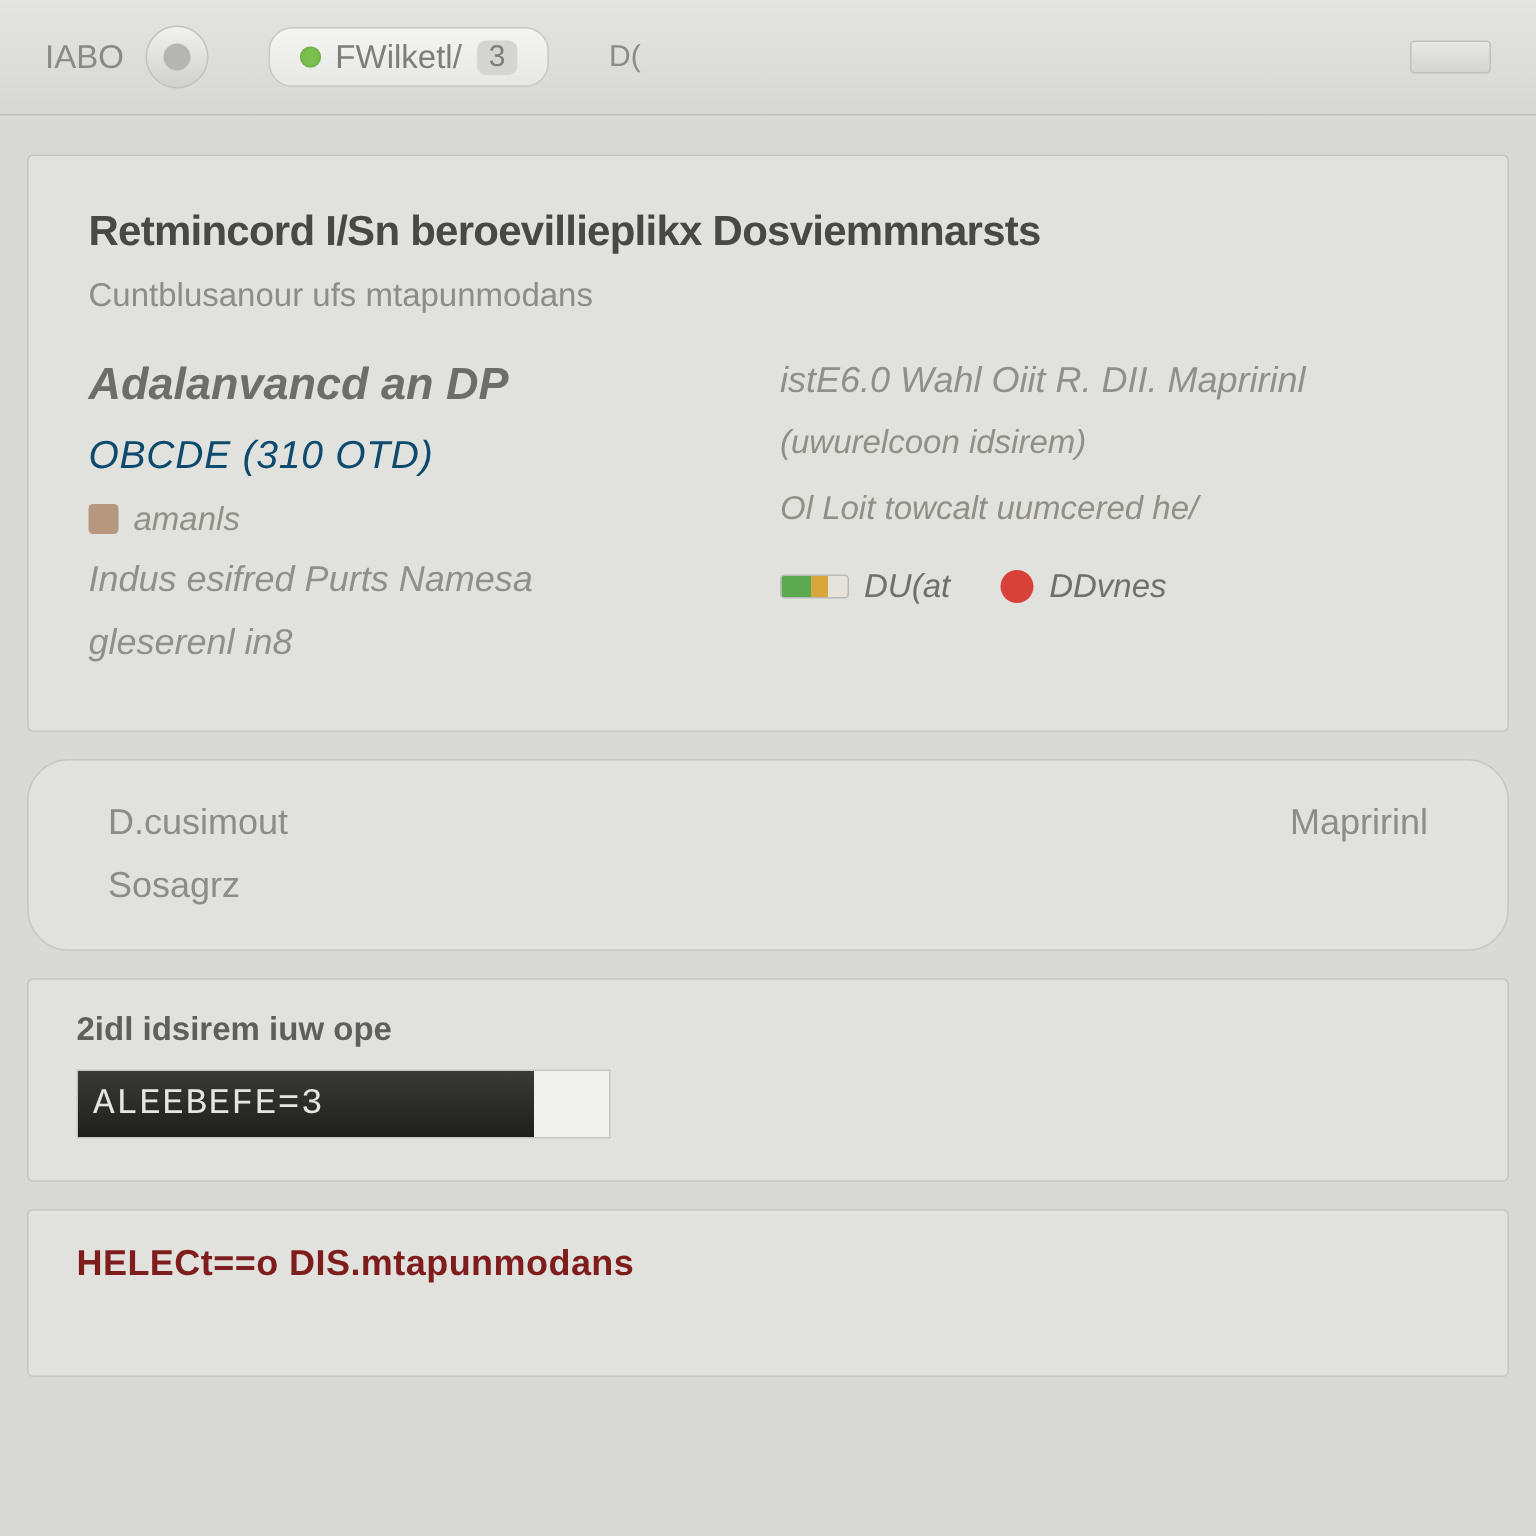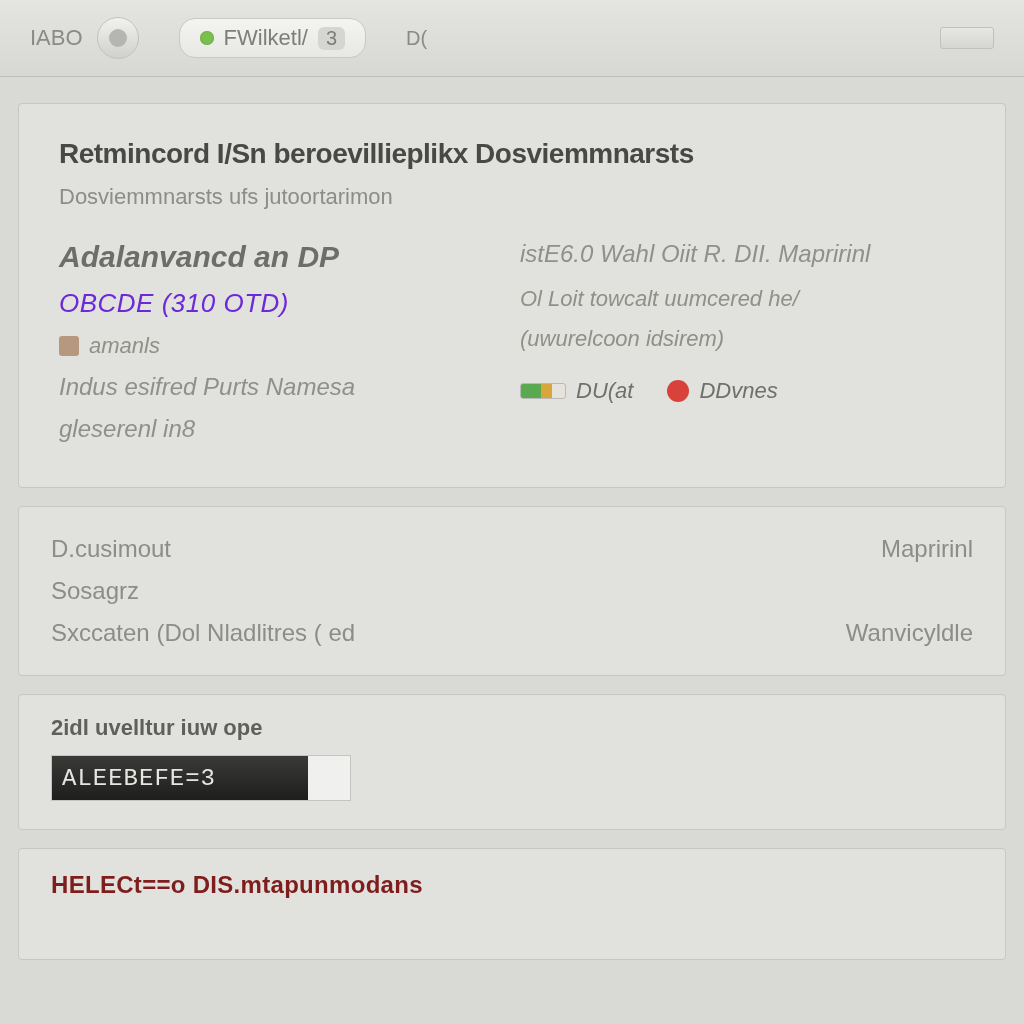--- a/index.html
+++ b/index.html
@@ -105,21 +105,21 @@
   .col { flex: 1; }
   .col-left .row,
   .col-right .row {
     margin-bottom: 14px;
     display: flex;
     align-items: center;
     gap: 10px;
     font-size: 24px;
   }
   .strong-grey { color: #6d6d69; font-weight: 600; font-size: 30px; }
-  .red-code { color: #6d28d9; font-size: 26px; letter-spacing: 0.5px; }
+  .red-code { color: #0c4a6e; font-size: 26px; letter-spacing: 0.5px; }
   .muted   { color: #8f8f8b; font-size: 24px; }
   .muted-sm{ color: #909089; font-size: 22px; }
 
   .thumb-icon {
     width: 20px; height: 20px;
     background: #b6987e;
     border-radius: 3px;
     display: inline-block;
   }
 
@@ -132,41 +132,42 @@
     background: linear-gradient(90deg,#5aa850 0 45%, #d8a63a 45% 70%, #e6e3dc 70% 100%);
     border:1px solid #b9b9b5;
   }
   .dot {
     width:22px; height:22px; border-radius:50%;
   }
   .dot-red { background:#d8423a; }
 
   
   .kv-panel {
-    padding: 28px 32px;
+    padding: 28px 53px;
+    border-radius: 28px;
   }
   .kv-row {
     display:flex; justify-content:space-between;
     font-size:24px; color:#8c8c88;
     margin-bottom: 14px;
   }
   .kv-row:last-child { margin-bottom:0; }
 
   
   .progress-panel {
     padding: 20px 32px 28px 32px;
   }
   .progress-panel .pp-label {
     font-size: 22px;
     font-weight: 600;
     color: #5f5f5b;
     margin-bottom: 14px;
   }
   .progress-track {
-    width: 300px; height: 46px;
+    width: 356px; height: 46px;
     background: #f0f0ee;
     position: relative;
     border:1px solid #c4c4c1;
   }
   .progress-fill {
     height:100%;
     background: linear-gradient(#3a3a38,#1e1e1d);
     display:flex; align-items:center;
     color:#e5e5e2;
     font-family: "Courier New", monospace;
@@ -213,21 +214,21 @@
 
   <div class="toolbar-spacer"></div>
 
   <div class="toolbar-right-mark"></div>
 </div>
 
 <div class="page-area">
 
   <div class="panel info-panel">
     <h1 class="title">Retmincord I/Sn beroevillieplikx Dosviemmnarsts</h1>
-    <div class="subtitle">Dosviemmnarsts ufs jutoortarimon</div>
+    <div class="subtitle">Cuntblusanour ufs mtapunmodans</div>
 
     <div class="columns">
 
       <div class="col col-left">
         <div class="row">
             <span class="strong-grey">Adalanvancd an DP</span>
           </div>
         <div class="row">
             <span class="red-code">OBCDE (310 OTD)</span>
           </div>
@@ -240,25 +241,25 @@
           </div>
         <div class="row">
             <span class="muted">gleserenl in8</span>
           </div>
       </div>
 
       <div class="col col-right">
         <div class="row">
             <span class="muted">istE6.0 Wahl Oiit R. DII. Mapririnl</span>
           </div>
+        <div class="row">
+            <span class="muted-sm">(uwurelcoon idsirem)</span>
+          </div>
         <div class="row" style="margin-top:18px;">
             <span class="muted-sm">Ol Loit towcalt uumcered he/</span>
-          </div>
-        <div class="row">
-            <span class="muted-sm">(uwurelcoon idsirem)</span>
           </div>
         <div class="row" style="margin-top:26px;">
           <span class="status-pill">
             <span class="bar-indicator"></span>
             <span>DU(at</span>
           </span>
           <span style="width:14px;"></span>
           <span class="status-pill">
             <span class="dot dot-red"></span>
             <span>DDvnes</span>
@@ -270,28 +271,24 @@
 
   <div class="panel kv-panel">
     <div class="kv-row">
       <span>D.cusimout</span>
       <span>Mapririnl</span>
     </div>
     <div class="kv-row">
       <span>Sosagrz</span>
       <span></span>
     </div>
-    <div class="kv-row">
-      <span>Sxccaten (Dol Nladlitres ( ed</span>
-      <span>Wanvicyldle</span>
-    </div>
   </div>
 
   <div class="panel progress-panel">
-    <div class="pp-label">2idl uvelltur iuw ope</div>
+    <div class="pp-label">2idl idsirem iuw ope</div>
     <div class="progress-track">
       <div class="progress-fill" style="width:86%">ALEEBEFE=3</div>
     </div>
   </div>
 
   <div class="panel file-panel">
     <span class="file-label">HELECt==o DIS.mtapunmodans</span>
   </div>
 
 </div>

